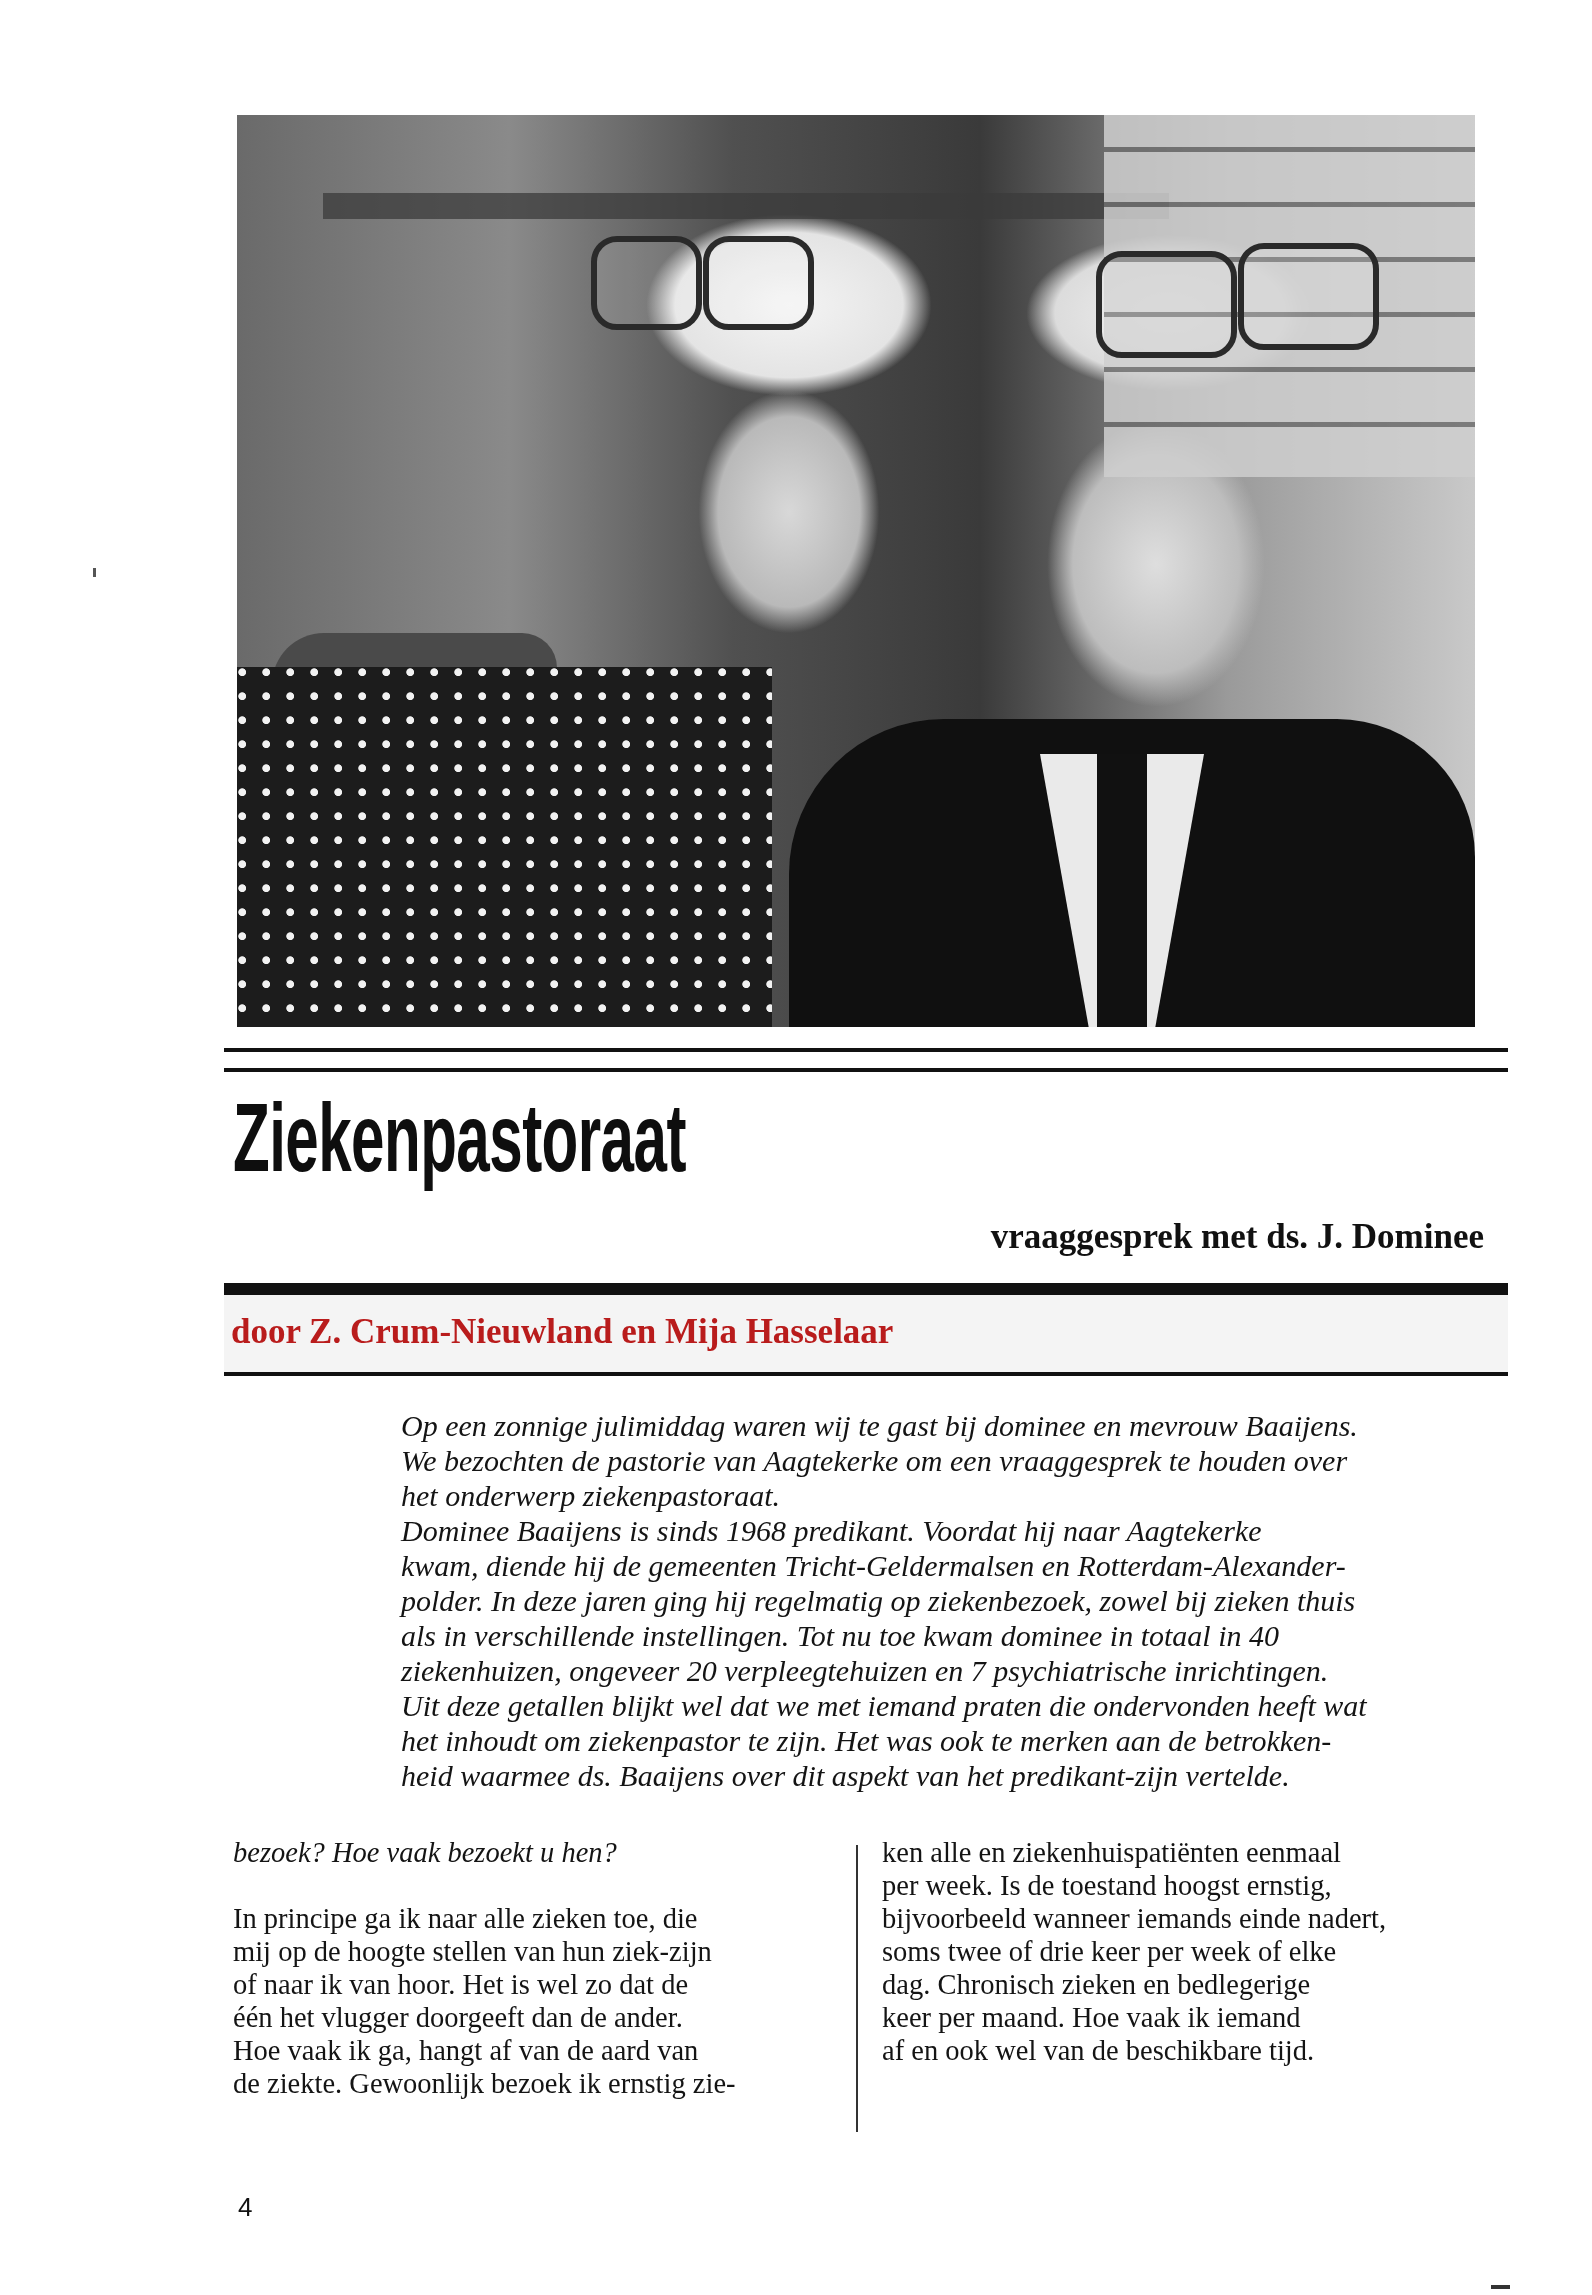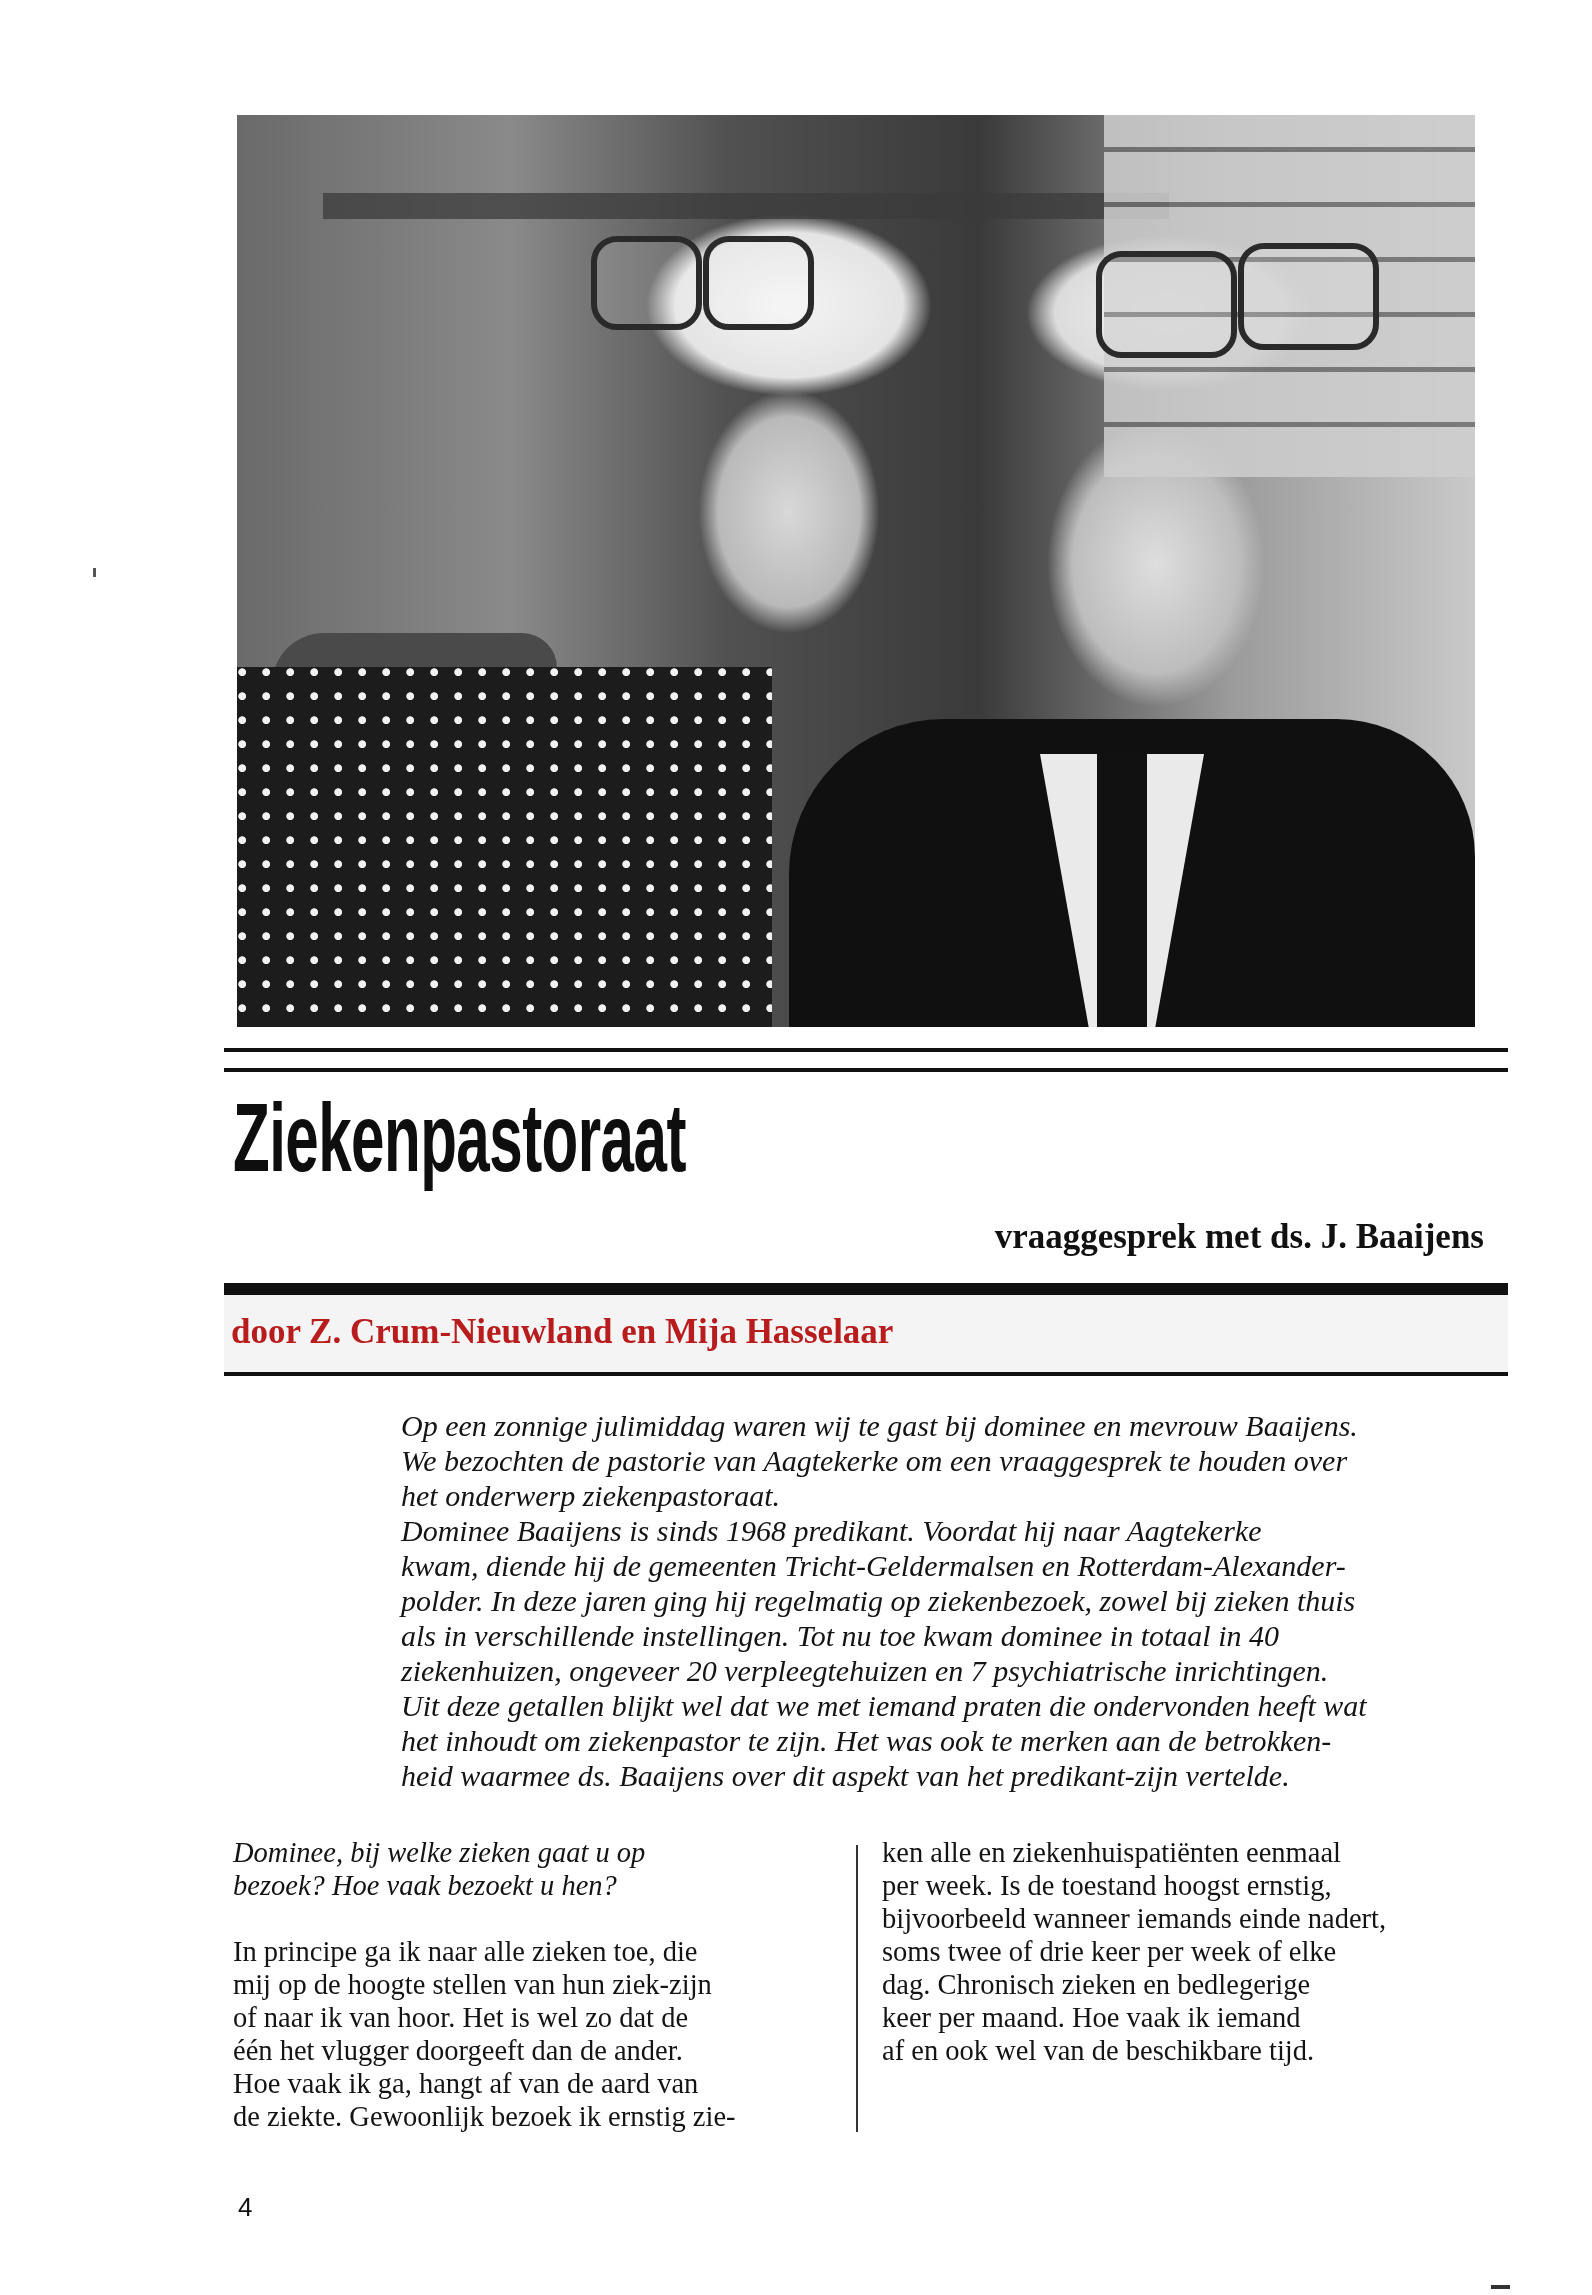--- a/index.html
+++ b/index.html
@@ -131,21 +131,21 @@
   <div class="glasses" style="left:859px; top:136px; width:129px; height:95px;"></div>
   <div class="glasses" style="left:1001px; top:128px; width:129px; height:95px;"></div>
 </div>
 
 <div class="abs left-mark"></div>
 
 <div class="abs rule r1"></div>
 <div class="abs rule r2"></div>
 
 <div class="abs title">Ziekenpastoraat</div>
-<div class="abs subtitle">vraaggesprek met ds. J. Baaijens</div>
+<div class="abs subtitle">vraaggesprek met ds. J. Dominee</div>
 
 <div class="abs rule r3"></div>
 <div class="abs byline-band"></div>
 <div class="abs byline">door Z. Crum-Nieuwland en Mija Hasselaar</div>
 <div class="abs rule r4"></div>
 
 <div class="abs intro">
   <span class="line">Op een zonnige julimiddag waren wij te gast bij dominee en mevrouw Baaijens.</span>
   <span class="line">We bezochten de pastorie van Aagtekerke om een vraaggesprek te houden over</span>
   <span class="line">het onderwerp ziekenpastoraat.</span>
@@ -154,21 +154,20 @@
   <span class="line">polder. In deze jaren ging hij regelmatig op ziekenbezoek, zowel bij zieken thuis</span>
   <span class="line">als in verschillende instellingen. Tot nu toe kwam dominee in totaal in 40</span>
   <span class="line">ziekenhuizen, ongeveer 20 verpleegtehuizen en 7 psychiatrische inrichtingen.</span>
   <span class="line">Uit deze getallen blijkt wel dat we met iemand praten die ondervonden heeft wat</span>
   <span class="line">het inhoudt om ziekenpastor te zijn. Het was ook te merken aan de betrokken-</span>
   <span class="line">heid waarmee ds. Baaijens over dit aspekt van het predikant-zijn vertelde.</span>
 </div>
 
 <div class="abs col-left">
   <div class="q">
-    <span class="line">Dominee, bij welke zieken gaat u op</span>
     <span class="line">bezoek? Hoe vaak bezoekt u hen?</span>
   </div>
   <div class="a">
     <span class="line">In principe ga ik naar alle zieken toe, die</span>
     <span class="line">mij op de hoogte stellen van hun ziek-zijn</span>
     <span class="line">of naar ik van hoor. Het is wel zo dat de</span>
     <span class="line">één het vlugger doorgeeft dan de ander.</span>
     <span class="line">Hoe vaak ik ga, hangt af van de aard van</span>
     <span class="line">de ziekte. Gewoonlijk bezoek ik ernstig zie-</span>
   </div>

